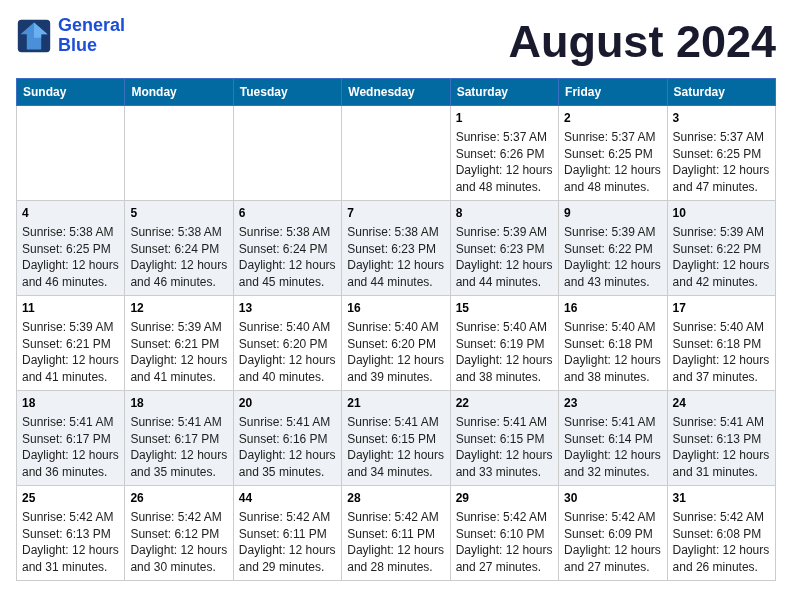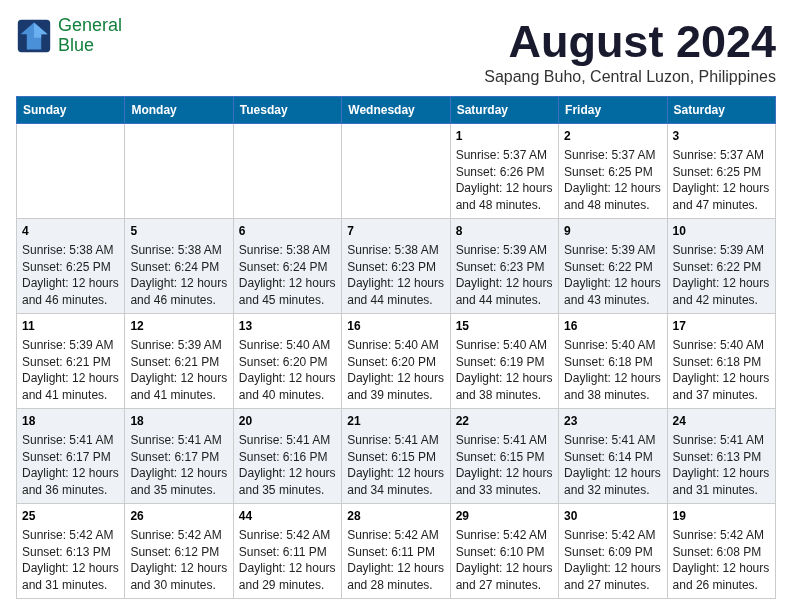--- a/index.html
+++ b/index.html
@@ -18,22 +18,22 @@
     }
     .logo {
       display: flex;
       align-items: center;
       gap: 6px;
     }
     .logo-text {
       display: flex;
       flex-direction: column;
       font-size: 18px;
-      font-weight: normal;
-      color: #15803d;
+      font-weight: bold;
+      color: #1d4ed8;
       line-height: 1.1;
     }
     .logo-icon {
       width: 36px;
       height: 36px;
     }
     .title-block {
       text-align: right;
     }
     .main-title {
@@ -101,21 +101,20 @@
       <polygon points="20,5 35,18 28,18 28,35 12,35 12,18 5,18" fill="#4a90d9"></polygon>
       <polygon points="20,5 35,18 28,18 28,22 20,22 20,5" fill="#6ab0f0"></polygon>
     </svg>
     <div class="logo-text">
       <span>General</span>
       <span>Blue</span>
     </div>
   </div>
   <div class="title-block">
     <div class="main-title">August 2024</div>
-    <div class="subtitle">Sapang Buho, Central Luzon, Philippines</div>
   </div>
 </div>
 
 <table>
   <thead>
     <tr>
     <th>Sunday</th>
         <th>Monday</th>
         <th>Tuesday</th>
         <th>Wednesday</th>
@@ -342,21 +341,21 @@
 and 27 minutes.</div>
         </td>
         <td>
           <span class="day-num">30</span>
           <div class="day-info" style="white-space: pre-line;">Sunrise: 5:42 AM
 Sunset: 6:09 PM
 Daylight: 12 hours
 and 27 minutes.</div>
         </td>
         <td>
-          <span class="day-num">19</span>
+          <span class="day-num">31</span>
           <div class="day-info" style="white-space: pre-line;">Sunrise: 5:42 AM
 Sunset: 6:08 PM
 Daylight: 12 hours
 and 26 minutes.</div>
         </td>
       </tr>
     </tbody>
 </table>
 
 </body></html>

